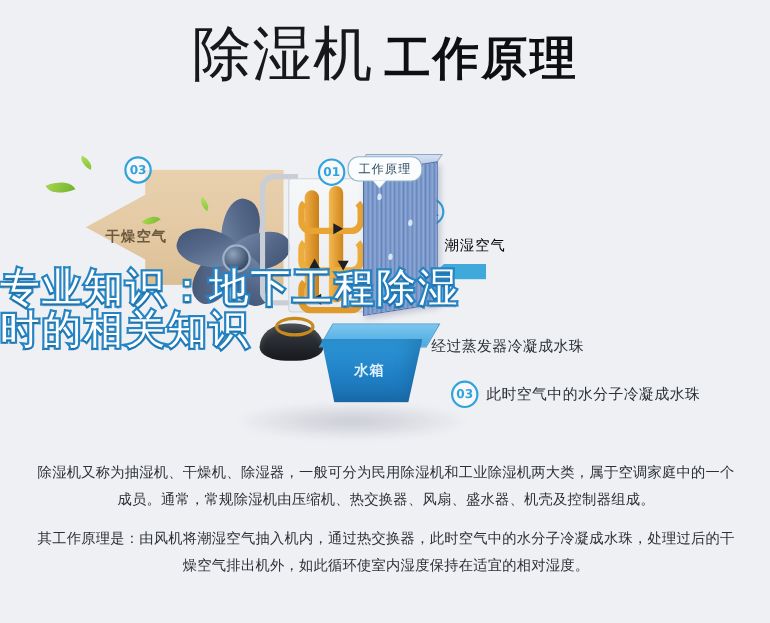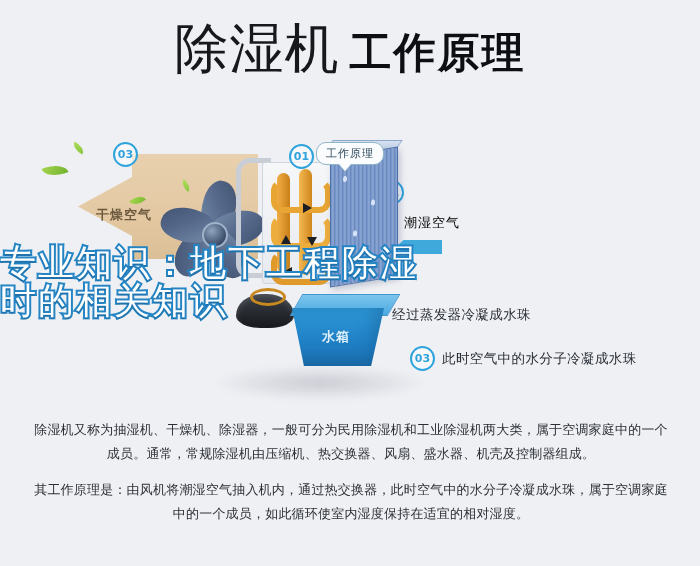--- a/index.html
+++ b/index.html
@@ -324,16 +324,16 @@
 
   </div>
 
   <div class="overlay-head">
     <span>专业知识：地下工程除湿</span>
     <span>时的相关知识</span>
   </div>
 
   <div class="copy">
     <p>除湿机又称为抽湿机、干燥机、除湿器，一般可分为民用除湿机和工业除湿机两大类，属于空调家庭中的一个成员。通常，常规除湿机由压缩机、热交换器、风扇、盛水器、机壳及控制器组成。</p>
-    <p>其工作原理是：由风机将潮湿空气抽入机内，通过热交换器，此时空气中的水分子冷凝成水珠，属于空调家庭中的一个成员，如此循环使室内湿度保持在适宜的相对湿度。</p>
+    <p>其工作原理是：由风机将潮湿空气抽入机内，通过热交换器，此时空气中的水分子冷凝成水珠，处理过后的干燥空气排出机外，如此循环使室内湿度保持在适宜的相对湿度。</p>
   </div>
 
 </div>
 
 </body></html>

